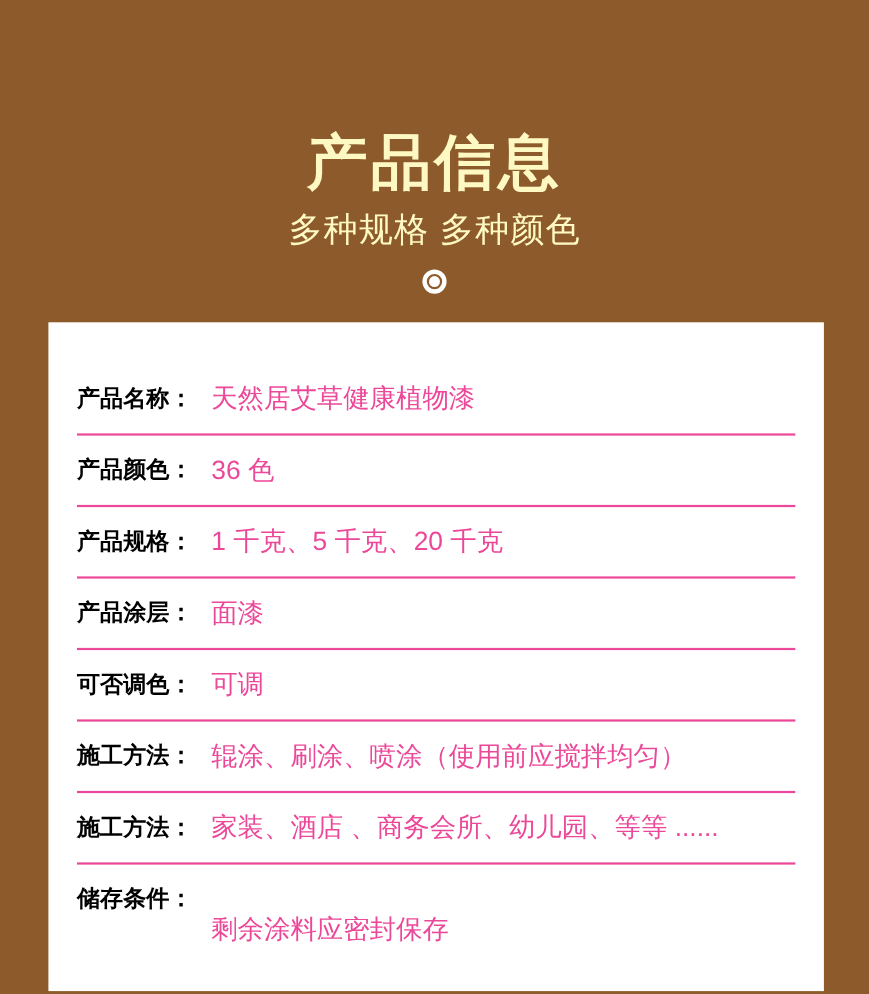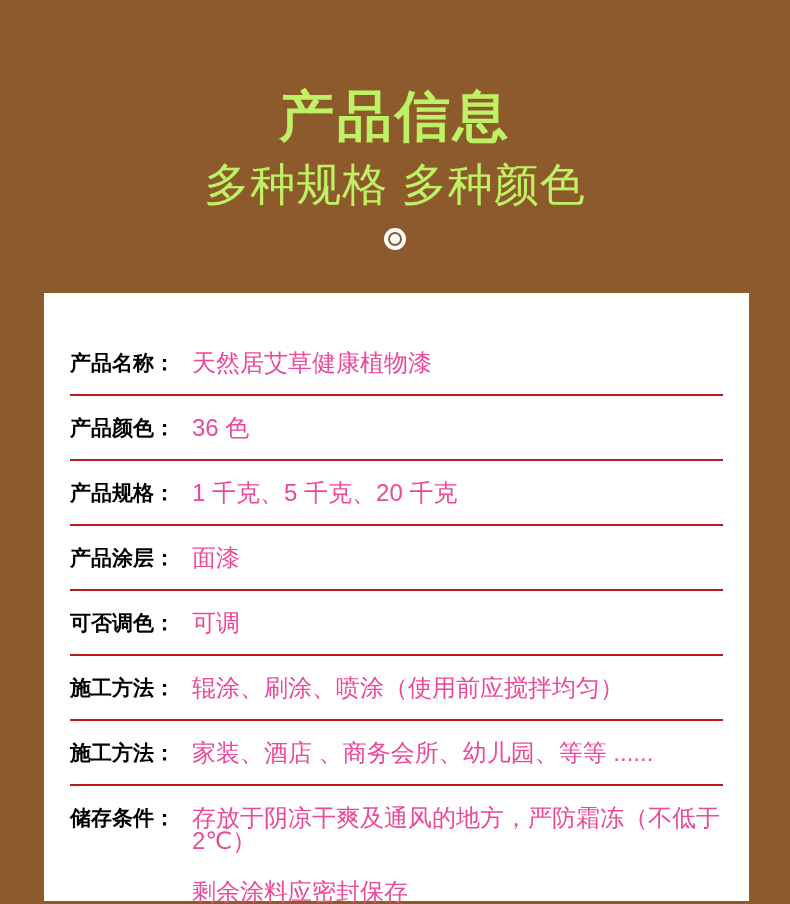--- a/index.html
+++ b/index.html
@@ -9,33 +9,33 @@
     overflow: hidden;
   }
   body {
     position: relative;
     background: #8d5a2b;
     font-family: "Liberation Sans", "DejaVu Sans", sans-serif;
   }
 
   
   .header {
-    padding-top: 89px;
+    padding-top: 120px;
     text-align: center;
-    color: #bef264;
+    color: #fef9c3;
   }
   .page-title {
     font-size: 55px;
     font-weight: 900;
     letter-spacing: 3px;
     line-height: 1.0;
   }
   .page-subtitle {
     margin-top: 18px;
-    font-size: 45px;
+    font-size: 31px;
     font-weight: 400;
     letter-spacing: 1px;
     line-height: 1.0;
   }
   .icon-wrap {
     margin-top: 21px;
     display: flex;
     justify-content: center;
   }
   .bullseye-icon {
@@ -61,21 +61,21 @@
     top: 293px;
     width: 705px;
     height: 608px;
     background: #ffffff;
     padding: 38px 26px 0 26px;
   }
   .spec-row {
     display: flex;
     align-items: flex-start;
     padding: 20px 0;
-    border-bottom: 2px solid #b91c1c;
+    border-bottom: 2px solid #ec4899;
   }
   .spec-row.last {
     border-bottom: none;
   }
   .spec-label {
     flex: 0 0 122px;
     font-size: 21px;
     font-weight: 700;
     color: #000000;
     line-height: 23px;
@@ -137,18 +137,17 @@
   </div>
 
   <div class="spec-row">
     <div class="spec-label">施工方法：</div>
     <div class="spec-value">家装、酒店 、商务会所、幼儿园、等等 ......</div>
   </div>
 
   <div class="spec-row last">
     <div class="spec-label">储存条件：</div>
     <div class="spec-value">
-      <div>存放于阴凉干爽及通风的地方，严防霜冻（不低于 2℃）</div>
       <div class="value-line2">剩余涂料应密封保存</div>
     </div>
   </div>
 
 </div>
 
 </body></html>

